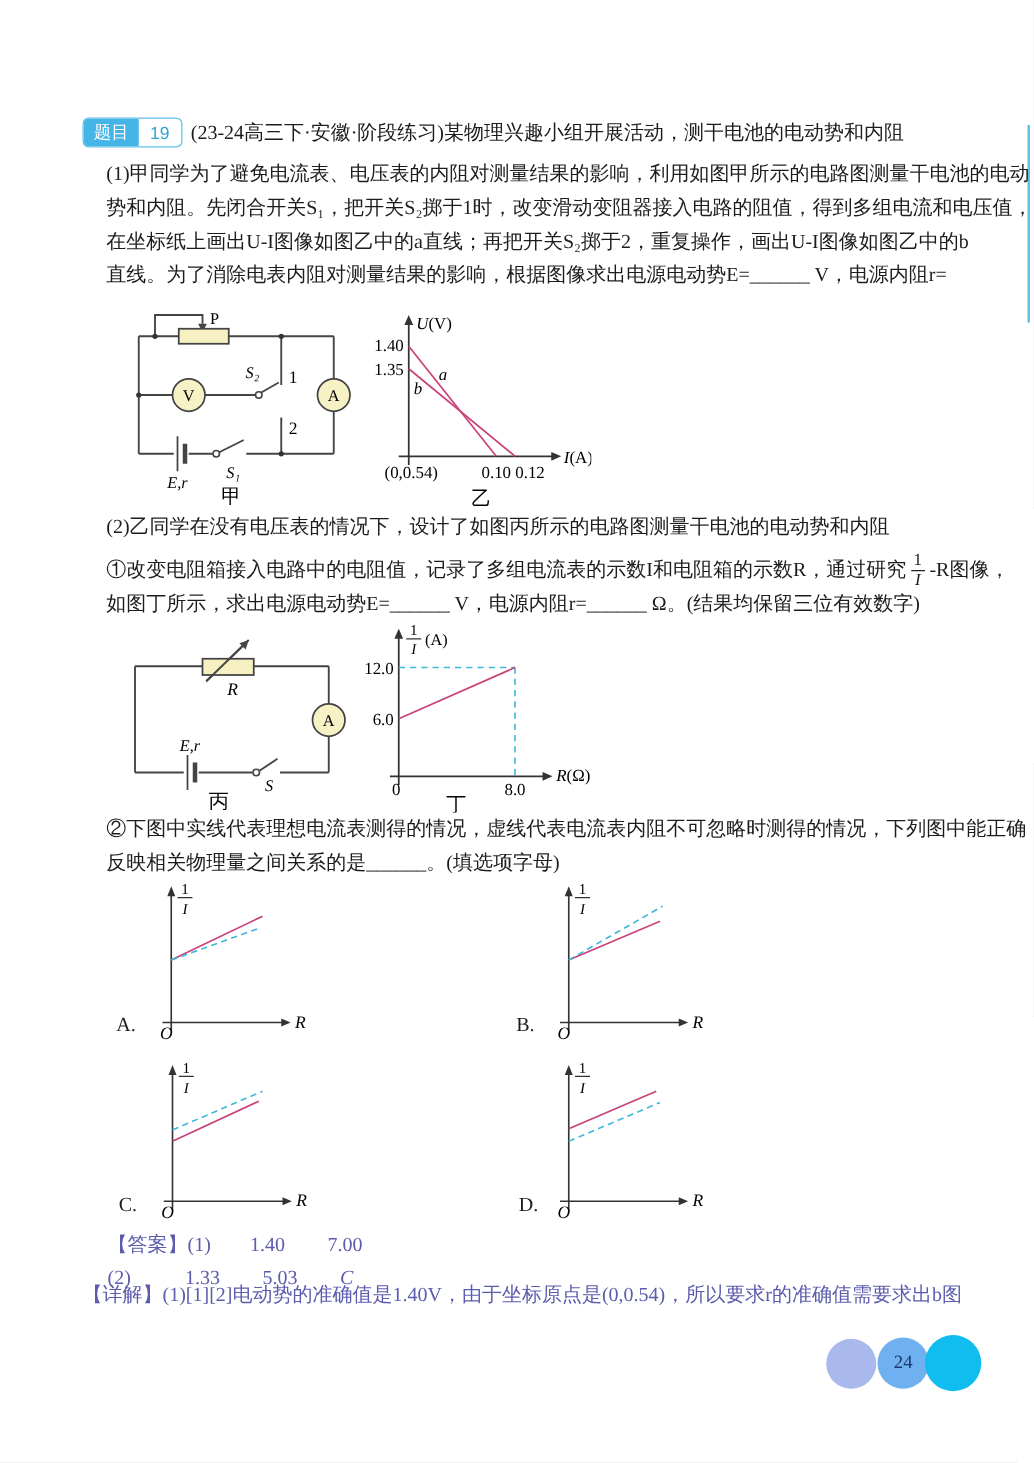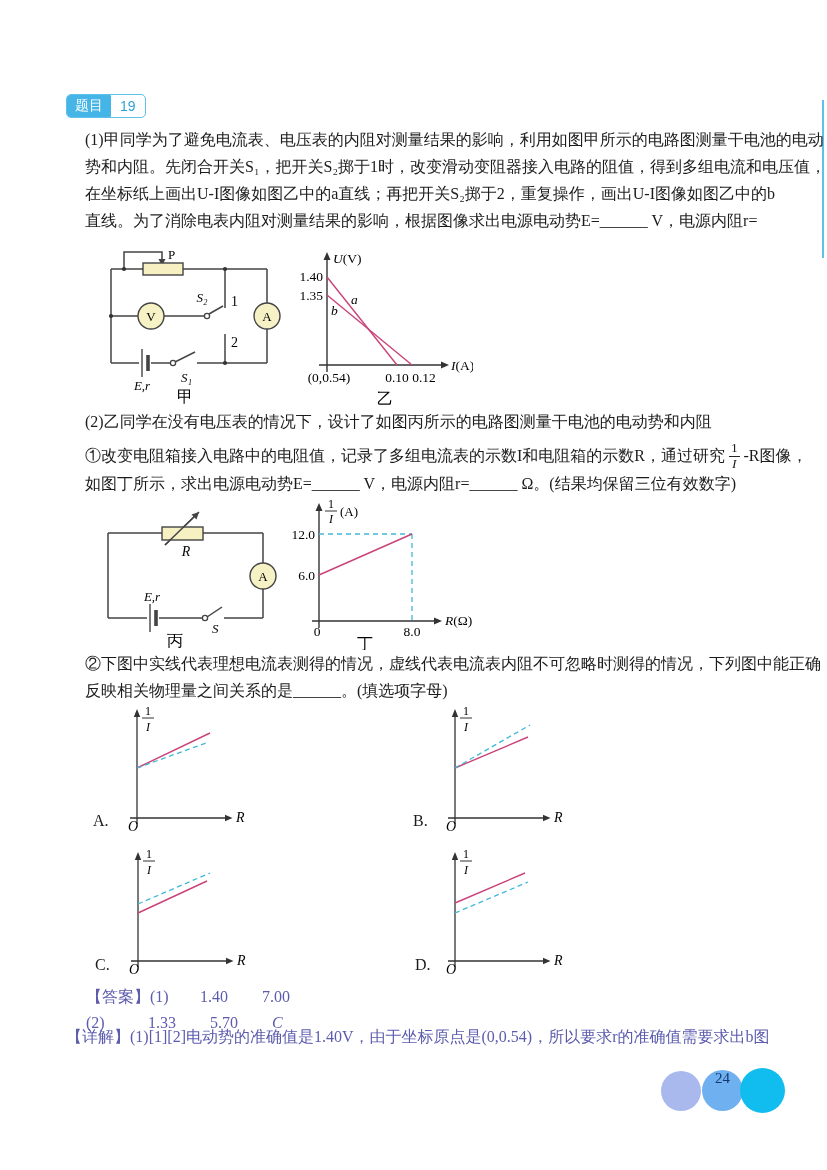--- a/index.html
+++ b/index.html
@@ -18,35 +18,36 @@
   .frac .den{border-top:1px solid #222;padding:0 3px;font-style:italic}
   .fracline{display:flex;align-items:center;height:38px;font-size:16px;white-space:nowrap}
   .opt-label{font-size:16px}
   .ans{color:#5c5cae;font-size:16px;line-height:26px;white-space:nowrap}
   .ans-row{display:flex}
   .ans-col1{width:114px}
   .ans-col-s{width:62px}
   .ans-val{width:62px}
   .italic{font-style:italic}
   .circle{position:absolute;border-radius:50%}
-  .page-num{display:flex;justify-content:center;color:#14386e;
+  .page-num{display:flex;align-items:center;justify-content:center;color:#14386e;
             font-size:15px;font-family:"Liberation Serif",serif}
   svg text{font-family:"Liberation Serif","DejaVu Serif",serif}
   .edge-line{position:absolute;background:#5fc0e9}
 </style>
 </head>
 <body>
 
 <div class="page">
 
   <div class="abs header-row" style="left:66px;top:94px">
     <span class="badge">
       <span class="badge-left">题目</span>
       <span class="badge-right">19</span>
     </span>
+    <span class="title-text">(23-24高三下·安徽·阶段练习)某物理兴趣小组开展活动，测干电池的电动势和内阻</span>
   </div>
 
   <div class="edge-line" style="right:3px;top:100px;width:2px;height:158px"></div>
 
   <div class="abs" style="left:85px;top:126px">
     <div class="tline">(1)甲同学为了避免电流表、电压表的内阻对测量结果的影响，利用如图甲所示的电路图测量干电池的电动</div>
     <div class="tline">势和内阻。先闭合开关S₁，把开关S₂掷于1时，改变滑动变阻器接入电路的阻值，得到多组电流和电压值，</div>
     <div class="tline">在坐标纸上画出U-I图像如图乙中的a直线；再把开关S₂掷于2，重复操作，画出U-I图像如图乙中的b</div>
     <div class="tline">直线。为了消除电表内阻对测量结果的影响，根据图像求出电源电动势E=______ V，电源内阻r=</div>
   </div>
@@ -243,21 +244,21 @@
 
   <div class="abs ans" style="left:86px;top:984px">
     <div class="ans-row">
       <span class="ans-col1"><span>【答案】</span><span>(1)</span></span>
       <span class="ans-val">1.40</span>
       <span class="ans-val">7.00</span>
     </div>
     <div class="ans-row">
       <span class="ans-col-s">(2)</span>
       <span class="ans-val">1.33</span>
-      <span class="ans-val">5.70</span>
+      <span class="ans-val">5.03</span>
       <span class="ans-val italic">C</span>
     </div>
   </div>
   <div class="abs ans" style="left:66px;top:1024px">【详解】(1)[1][2]电动势的准确值是1.40V，由于坐标原点是(0,0.54)，所以要求r的准确值需要求出b图</div>
 
   <div class="circle" style="left:661px;top:1071px;width:40px;height:40px;background:#a9b9ee;z-index:1"></div>
   <div class="circle page-num" style="left:702px;top:1070px;width:41px;height:41px;background:#6fb0f0;z-index:2">
     <span>24</span>
   </div>
   <div class="circle" style="left:740px;top:1068px;width:45px;height:45px;background:#10bdee;z-index:3"></div>

